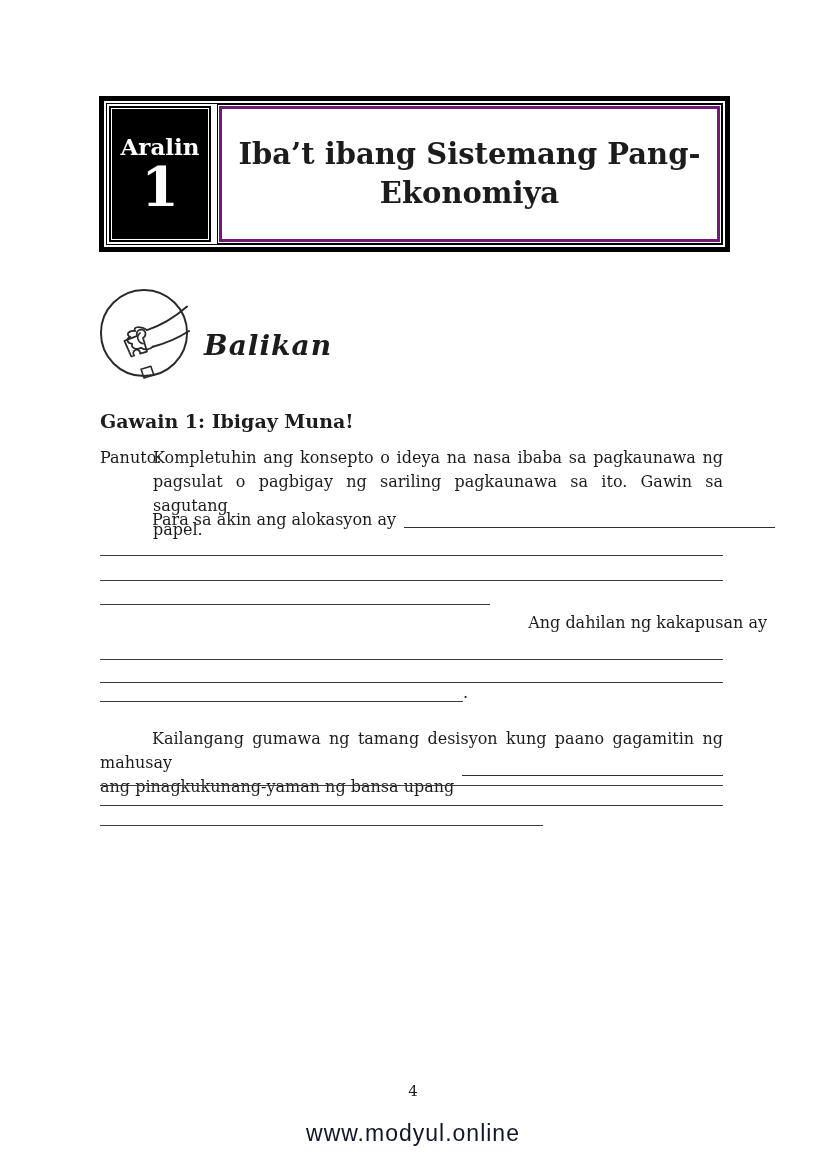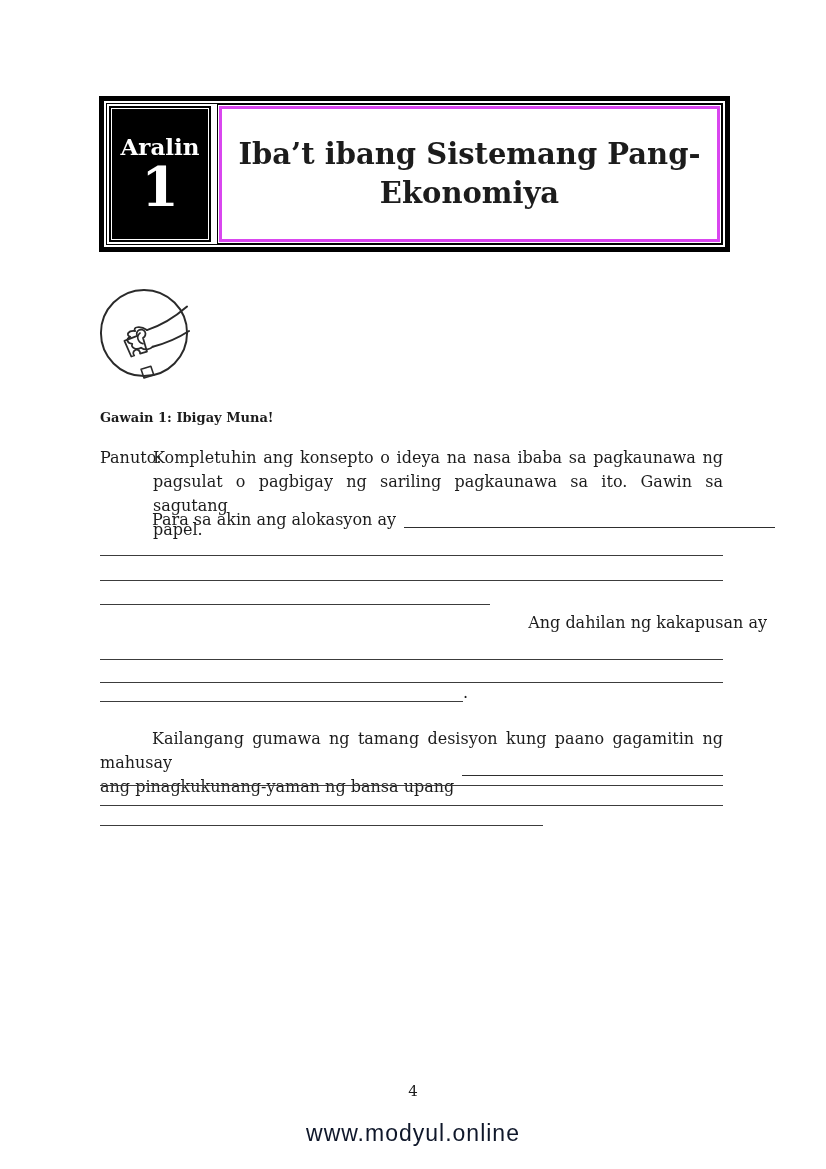--- a/index.html
+++ b/index.html
@@ -25,39 +25,39 @@
     width:102px;flex:0 0 102px;
     background:#000;color:#fff;
     outline:1px solid #fff;outline-offset:-3px;
     display:flex;flex-direction:column;align-items:center;justify-content:center;
     gap:2px;
   }
   .lesson-label{font-weight:bold;font-size:23px;line-height:1;}
   .lesson-number{font-weight:bold;font-size:54px;line-height:1;}
   .title-cell{
     flex:1;margin-left:8px;
-    border:3px solid #d946ef;
+    border:3px solid #701a75;
     outline:1px solid #000;outline-offset:1px;
     display:flex;align-items:center;justify-content:center;
     text-align:center;
     font-weight:bold;font-size:29px;line-height:1.35;
     padding:0 14px;
   }
 
   
   .section-icon{position:absolute;left:98px;top:287px;width:92px;height:92px;}
   .section-label{
     position:absolute;left:204px;top:329px;
     font-weight:bold;font-style:italic;font-size:28px;letter-spacing:1px;
   }
 
   
   .activity-heading{
     position:absolute;left:100px;top:410px;
-    font-weight:bold;font-size:13px;
+    font-weight:bold;font-size:19px;
   }
   .instructions{
     position:absolute;left:100px;top:446px;width:623px;
     font-size:16px;line-height:24px;
     padding-left:53px;box-sizing:border-box;
   }
   .instructions .ins-label{position:absolute;left:0;top:0;}
   .jline{text-align:justify;text-align-last:justify;}
   .jline.last{text-align-last:left;}
 
@@ -115,20 +115,21 @@
         <circle cx="47" cy="47" r="44" stroke-width="2"></circle>
         <path d="M91 20 C 76 33, 63 40, 50 44" stroke-width="2"></path>
         <path d="M93 45 C 79 54, 68 58, 56 61" stroke-width="2"></path>
         <path d="M50 44 C 43 39, 35 41, 38 45 C 31 44, 28 49, 33 51 C 28 53, 30 58, 35 58 C 33 62, 39 65, 44 62 C 48 65, 53 64, 56 61" stroke-width="1.8"></path>
         <path d="M43 47 C 39 50, 40 56, 46 58" stroke-width="1.6"></path>
         <path d="M27 55 l13 -5 a4.5 4.5 0 1 1 6 2 l4 14 -7 2 a3.5 3.5 0 1 0 -6 2 l-3 1 z" stroke-width="1.8"></path>
         <path d="M44 84 l10 -3 3 9 -10 3 z" stroke-width="1.6"></path>
       </g>
     </svg>
   </div>
+  <div class="section-label">Balikan</div>
 
   <div class="activity-heading">Gawain 1: Ibigay Muna!</div>
 
   <div class="instructions">
     <span class="ins-label">Panuto:</span>
     <div>
         <div class="jline">Kompletuhin ang konsepto o ideya na nasa ibaba sa pagkaunawa ng</div>
         <div class="jline">pagsulat o pagbigay ng sariling pagkaunawa sa ito. Gawin sa sagutang</div>
         <div class="jline last">papel.</div>
       </div>

